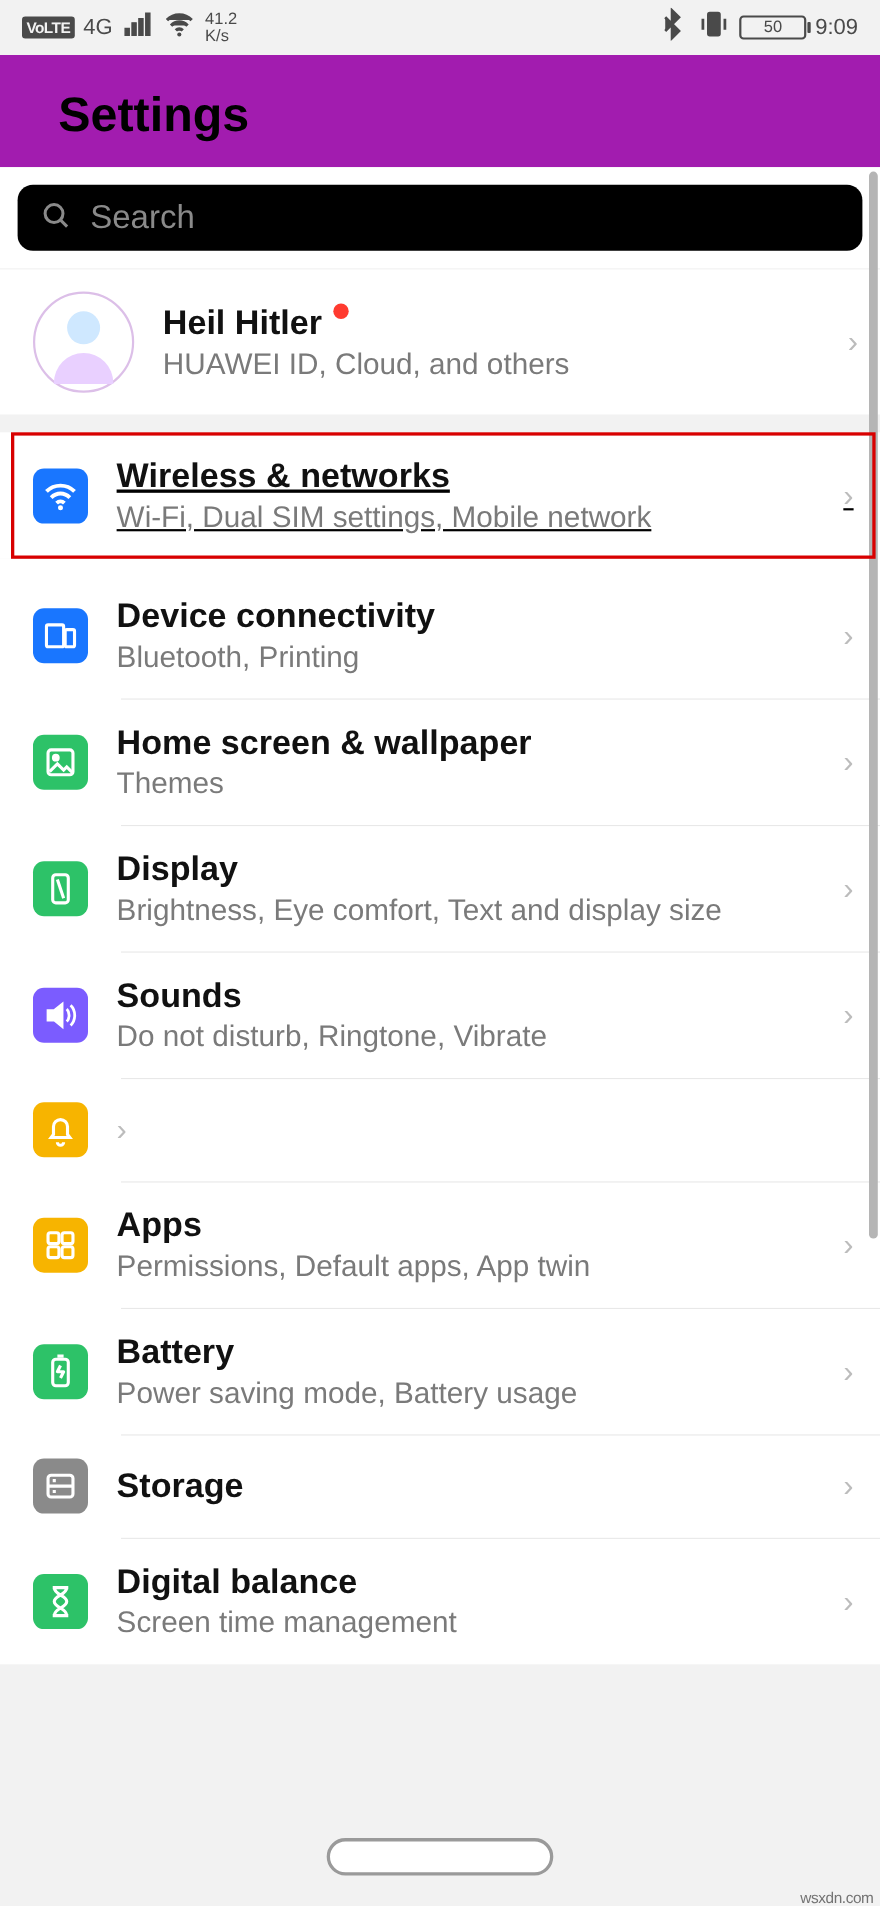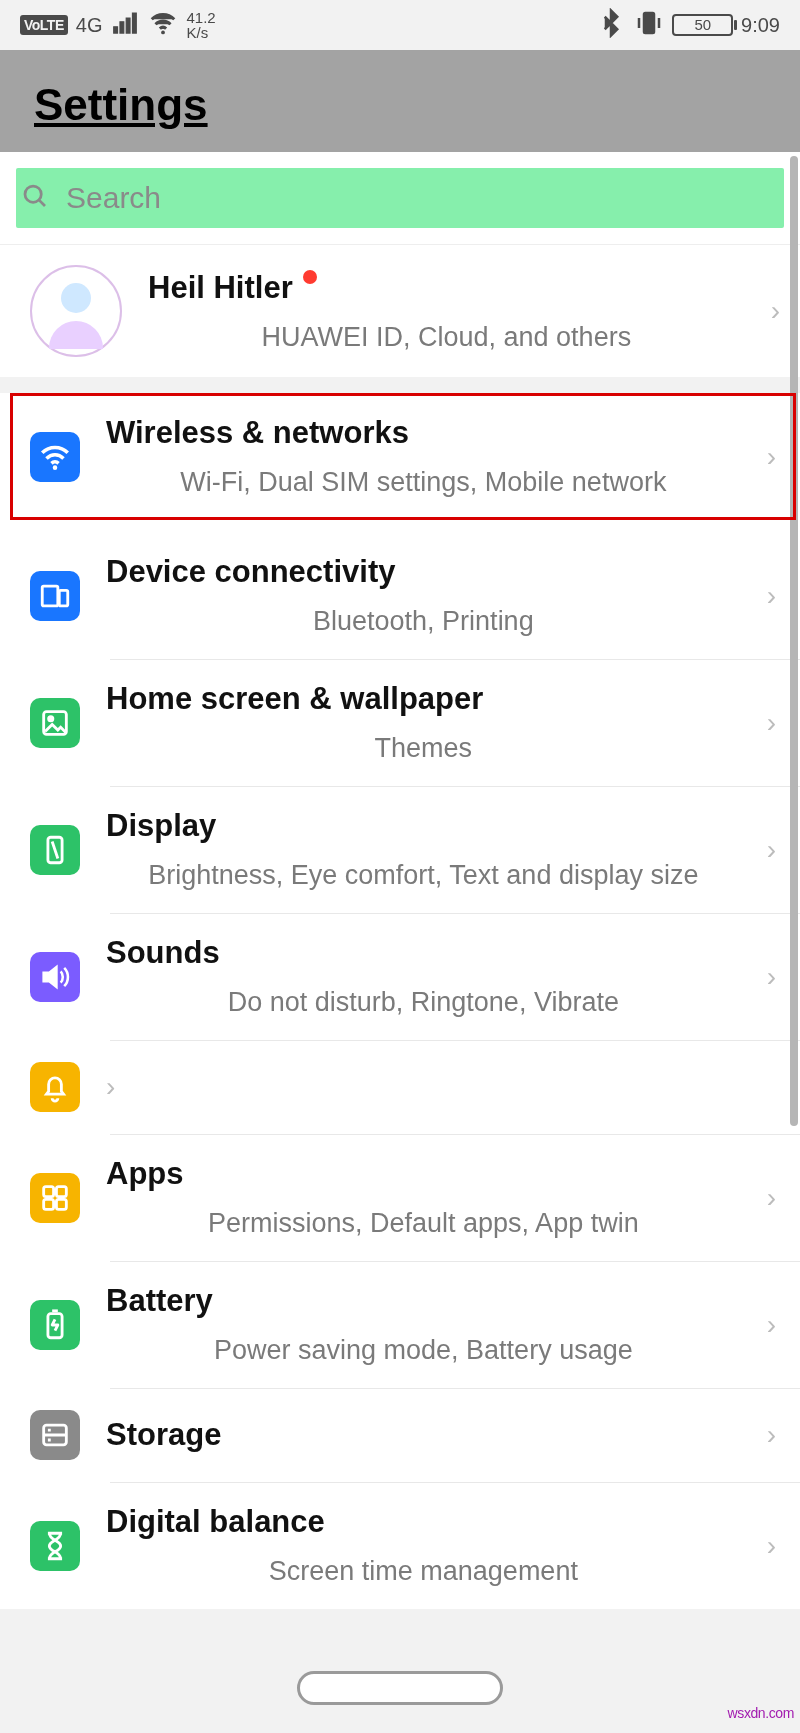--- a/index.html
+++ b/index.html
@@ -47,41 +47,40 @@
   .batt::after {
     content: "";
     position: absolute;
     right: -6px; top: 4px;
     width: 3px; height: 10px;
     background: #4a4a4a;
     border-radius: 1px;
   }
 
   .header {
-    padding: 30px 34px 22px;
-    background: #a3a3a3;
-    text-decoration: underline;
+    padding: 30px 53px 22px;
+    background: #a21caf;
   }
   .header h1 {
     margin: 0;
     font-size: 44px;
     font-weight: 700;
   }
 
   .search-wrap {
     background: #fff;
     padding: 16px;
     border-bottom: 1px solid #eee;
   }
   .search-box {
-    background: #86efac;
-    border-radius: 2px;
+    background: #000000;
+    border-radius: 14px;
     display: flex;
     align-items: center;
-    padding: 12px 4px;
+    padding: 12px 20px;
     gap: 14px;
   }
   .search-box input {
     border: none;
     background: transparent;
     font-size: 30px;
     color: #7a7a7a;
     outline: none;
     flex: 1;
   }
@@ -116,22 +115,21 @@
     font-size: 31px;
     color: #111;
     font-weight: 600;
     display: flex;
     align-items: flex-start;
     gap: 10px;
   }
   .row .subtitle {
     font-size: 27px;
     color: #7a7a7a;
-    margin-top: 16px;
-    text-align: center;
+    margin-top: 4px;
   }
   .red-dot { width: 14px; height: 14px; background: #ff3b30; border-radius: 50%; display:inline-block; }
 
   .list .row { padding: 22px 24px 22px 30px; }
   .list .row + .row .divider,
   .list .row .divider {
     position: absolute;
     left: 110px; right: 0; top: 0;
     height: 1px;
     background: #e8e8e8;
@@ -177,24 +175,24 @@
     transform: translateX(-50%);
     width: 200px;
     height: 28px;
     border: 3px solid #9a9a9a;
     border-radius: 18px;
     background: #fff;
   }
 
   .watermark {
     position: absolute;
-    bottom: 12px;
+    bottom: 0;
     right: 6px;
     font-size: 14px;
-    color: #a21caf;
+    color: #737373;
     letter-spacing: -0.4px;
   }
   svg { width: 30px; height: 30px; }
   .icon-box svg { width: 34px; height: 34px; }
   .status-bar svg { stroke:#4a4a4a; fill:#4a4a4a; }
 </style>
 </head>
 <body>
 
 <div class="status-bar">
@@ -265,21 +263,21 @@
       </div>
       <div class="subtitle">HUAWEI ID, Cloud, and others</div>
     </div>
     <span class="chev">›</span>
   </div>
 </div>
 
 <div class="gap"></div>
 
 <div class="section list" style="position:relative;">
-  <div class="row" style="position:relative;">
+  <div class="row" style="position:relative;text-decoration:underline;">
     <div class="highlight-frame" style="left:10px; right:4px; top:0; bottom:0;"></div>
     <div class="icon-box c-blue">
       <svg viewBox="0 0 24 24" fill="none" stroke="#fff" stroke-width="2.5">
           <path d="M3 9c5-5 13-5 18 0"></path>
           <path d="M6 13c3.5-3.5 8.5-3.5 12 0"></path>
           <path d="M9.5 16.5c1.5-1.5 3.5-1.5 5 0"></path>
           <circle cx="12" cy="19.5" r="1.6" fill="#fff" stroke="none"></circle>
         </svg>
     </div>
     <div class="textcol">

